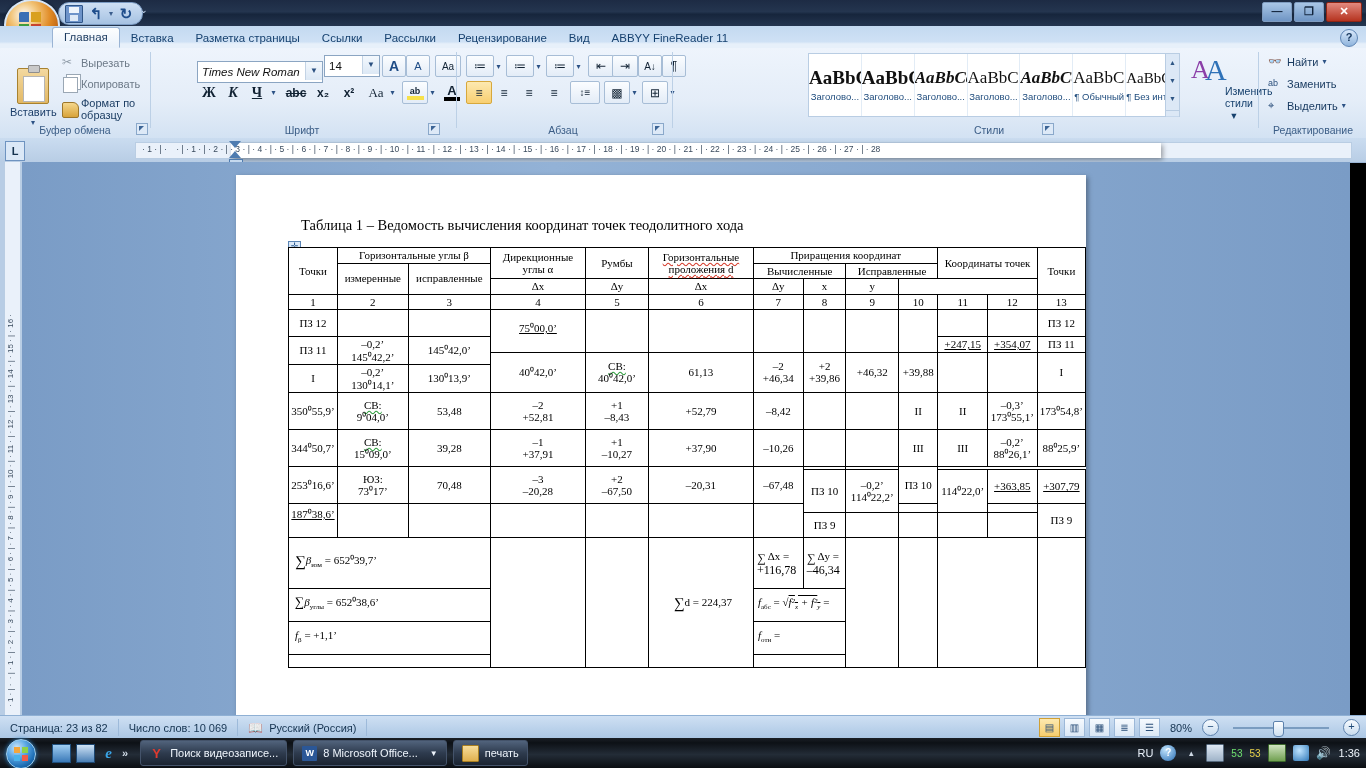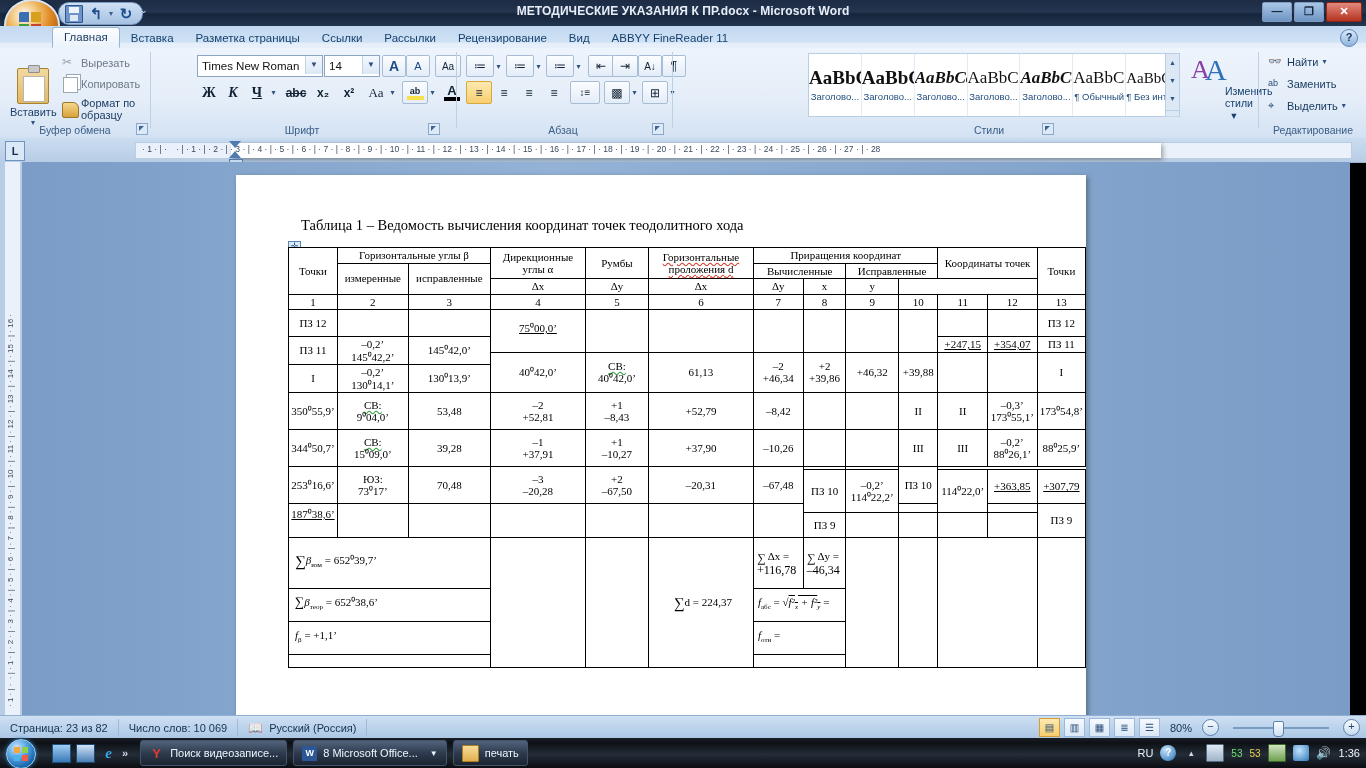--- a/index.html
+++ b/index.html
@@ -213,21 +213,20 @@
   .tb-item .ti{width:15px;height:15px;flex:0 0 15px;}
   .tray{position:absolute;right:4px;top:0;height:30px;display:flex;align-items:center;gap:7px;color:#e9f1fa;font-size:11px;}
   .tray .ti{width:16px;height:16px;position:relative;cursor:pointer;}
 </style>
 </head>
 <body>
 
 <div class="app">
 
   <div class="titlebar">
-    <div class="title-text">МЕТОДИЧЕСКИЕ УКАЗАНИЯ К ПР.docx - Microsoft Word</div>
     <div class="qat">
       <span class="qicon q-save"></span>
       <span class="qicon q-undo">↰</span>
       <span class="q-sep">▾</span>
       <span class="qicon q-redo">↻</span>
     </div>
     <div class="office-orb">
         <div class="logo"></div>
       </div>
     <span style="position:absolute;left:140px;top:5px;font-size:9px;color:#cfe0f5;cursor:pointer;">⌄</span>
@@ -274,21 +273,21 @@
               <span class="ic-brush" style="display:block;"></span>
             </span>
           <span>Формат по образцу</span>
         </div>
         <div class="gname">Буфер обмена</div>
         <div class="dlg"></div>
       </div>
       <div class="gsep" style="left:150px;"></div>
 
       <div class="group" style="left:152px;width:300px;">
-        <div class="combo" style="left:45px;top:6px;width:120px;">
+        <div class="combo" style="left:45px;top:12px;width:120px;font-style:italic;">
           <span>Times New Roman</span>
           <span class="cb-arrow">▼</span>
         </div>
         <div class="combo" style="left:172px;top:6px;width:50px;">
           <span>14</span>
           <span class="cb-arrow">▼</span>
         </div>
         <div class="btn framed" style="left:230px;top:6px;width:22px;height:20px;font-weight:bold;font-size:14px;color:#1e4c86;">
             <span>A</span>
           </div>
@@ -668,21 +667,21 @@
           <td rowspan="4" class="frm" style="text-align:center !important;"><span class="sig">∑</span><span>d =  224,37</span></td>
           <td class="frm sm" style="padding-left:3px !important;"><span class="sig" style="font-size:12px;">∑</span> <span>Δx =</span><br><span style="font-size:12px;">+116,78</span></td>
           <td class="frm sm" style="padding-left:3px !important;"><span class="sig" style="font-size:12px;">∑</span> <span>Δy =</span><br><span style="font-size:12px;">–46,34</span></td>
           <td rowspan="4"></td>
           <td rowspan="4"></td>
           <td rowspan="4" colspan="2"></td>
           <td rowspan="4"></td>
         </tr>
         <tr>
           <td colspan="3" class="frm" style="height:30px;">
-            <span style="font-size:13px;">∑</span><span style="font-style:italic;">β</span><span class="sub">теор</span>&nbsp;<span>= 652⁰38,6’</span>
+            <span style="font-size:13px;">∑</span><span style="font-style:italic;">β</span><span class="sub">углы</span>&nbsp;<span>= 652⁰38,6’</span>
           </td>
           <td colspan="2" class="frm sm" style="padding-left:4px !important;">
             <span style="font-style:italic;">f</span><span class="sub">абс</span> = √<span style="text-decoration:overline;font-style:italic;">f²<span class="sub">x</span> + f²<span class="sub">y</span></span> =
           </td>
         </tr>
         <tr>
           <td colspan="3" class="frm" style="height:30px;">
             <span style="font-style:italic;">f</span><span class="sub">β</span><span> = +1,1’</span>
           </td>
           <td colspan="2" class="frm sm" style="padding-left:4px !important;">

